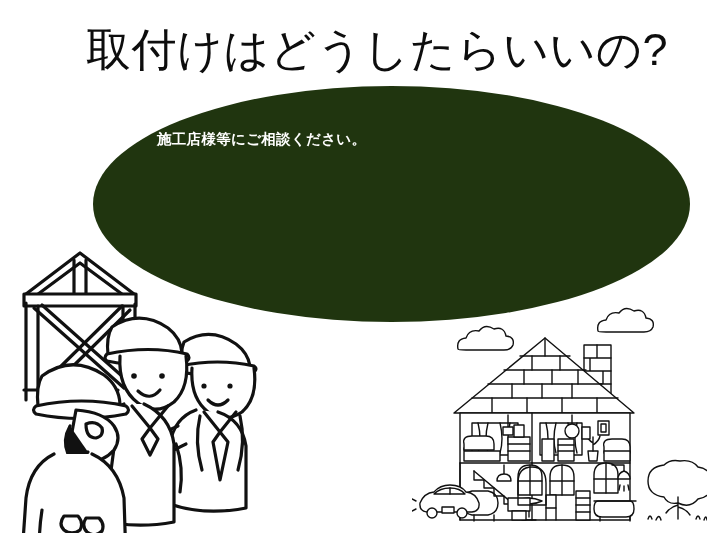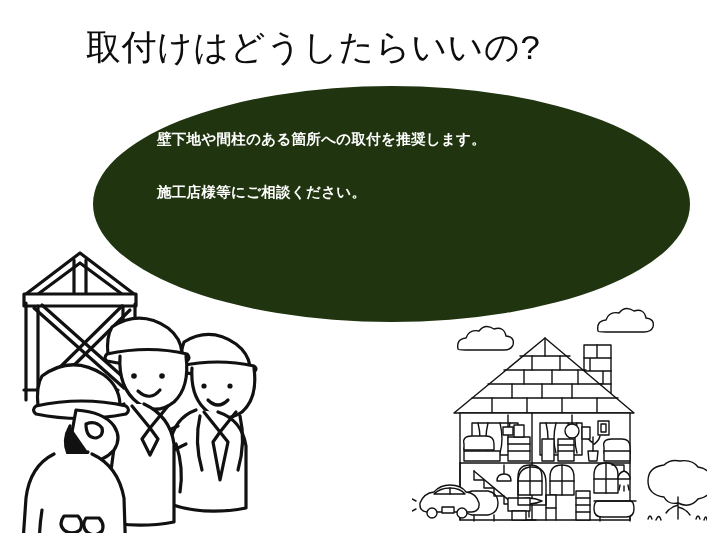--- a/index.html
+++ b/index.html
@@ -20,27 +20,27 @@
     background: #ffffff;
     overflow: hidden;
   }
 
   
   #title {
     position: absolute;
     left: 86px;
     top: 22px;
     width: 600px;
-    font-size: 35px;
+    font-size: 45px;
     line-height: 56px;
     font-weight: 400;
     color: #0d0d0d;
     letter-spacing: 0.5px;
     white-space: nowrap;
-    font-family: Liberation Mono, monospace;
+    font-family: Liberation Sans, sans-serif;
   }
 
   
   #ellipse {
     position: absolute;
     left: 93px;
     top: 86px;
     width: 597px;
     height: 236px;
     background: #20350f;
@@ -93,21 +93,20 @@
 </head>
 <body>
 
 <div id="slide">
 
   <div id="title">取付けはどうしたらいいの?</div>
 
   <div id="ellipse"></div>
 
   <div id="body-text">
-    <div class="lead">壁下地や間柱のある箇所への取付を推奨します。</div>
     <span class="line">施工店様等にご相談ください。</span>
   </div>
 
   <div class="illus" id="workers-illustration">
     <svg viewBox="0 0 250 285" xmlns="http://www.w3.org/2000/svg" fill="none" stroke="#111" stroke-width="3.2" stroke-linecap="round" stroke-linejoin="round">
 
       <g>
 
         <path d="M72 5 L18 46 L18 55 L72 15 L126 55 L126 46 Z" fill="#fff"></path>
 

